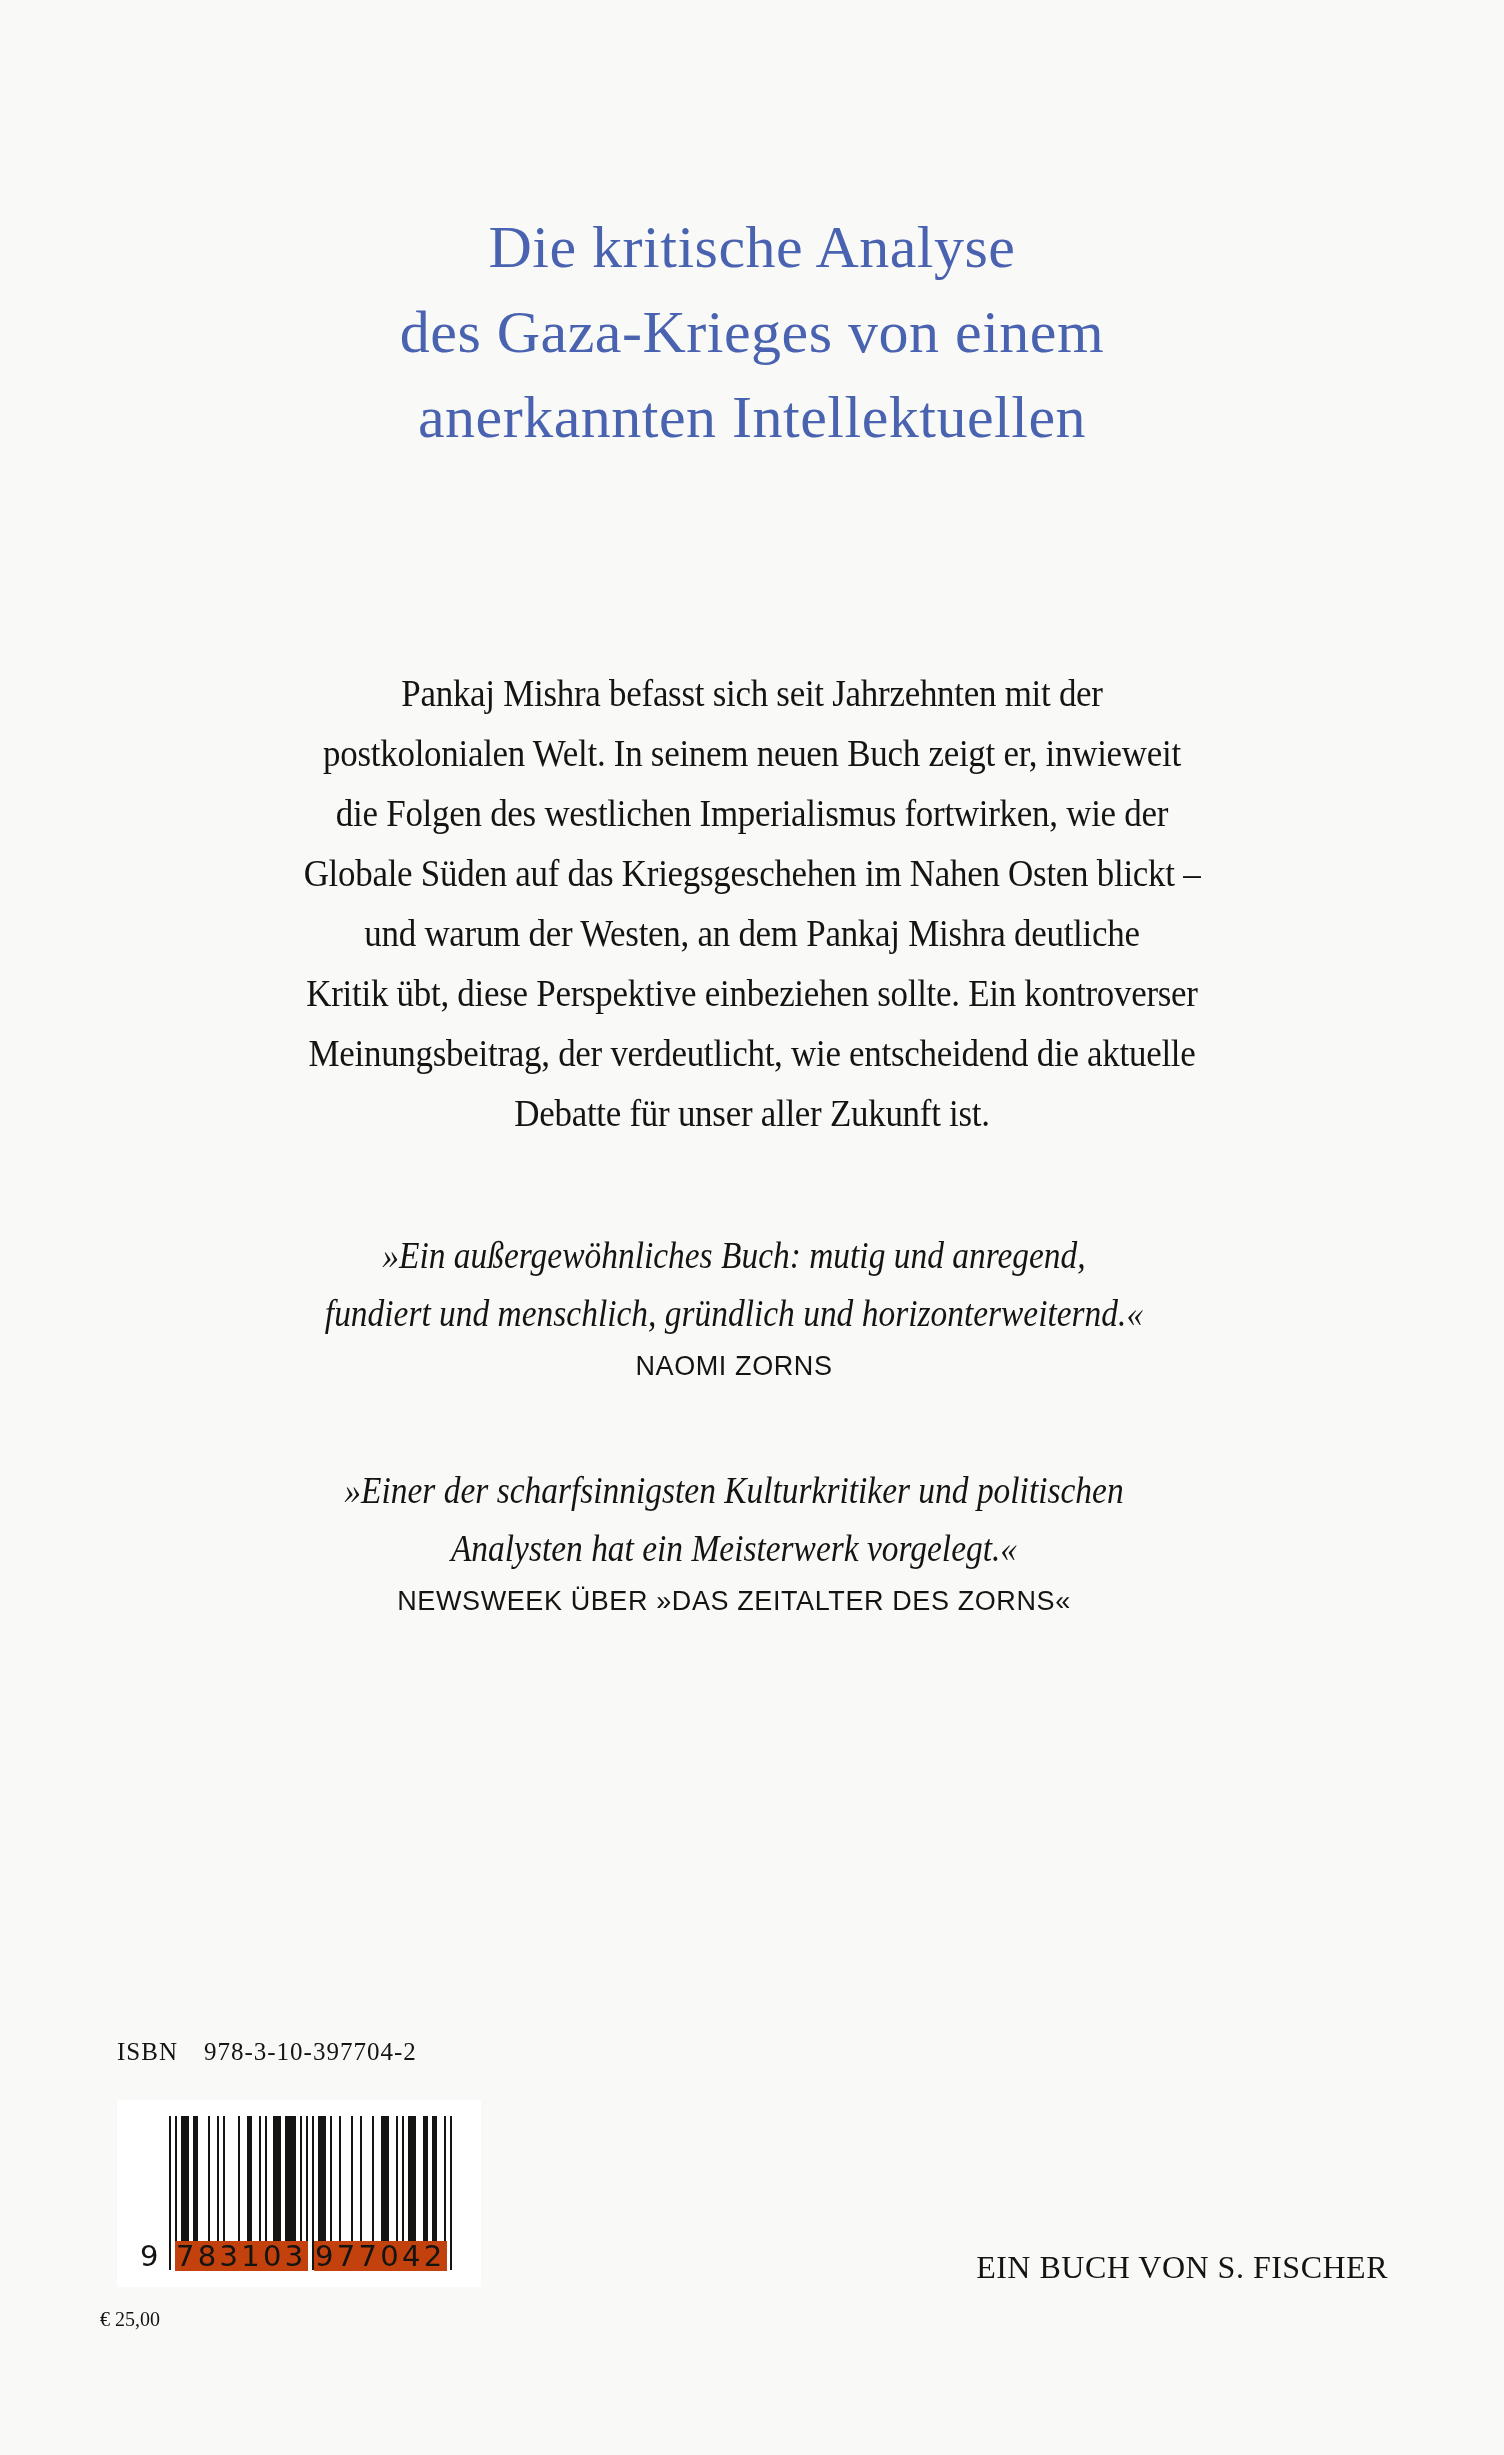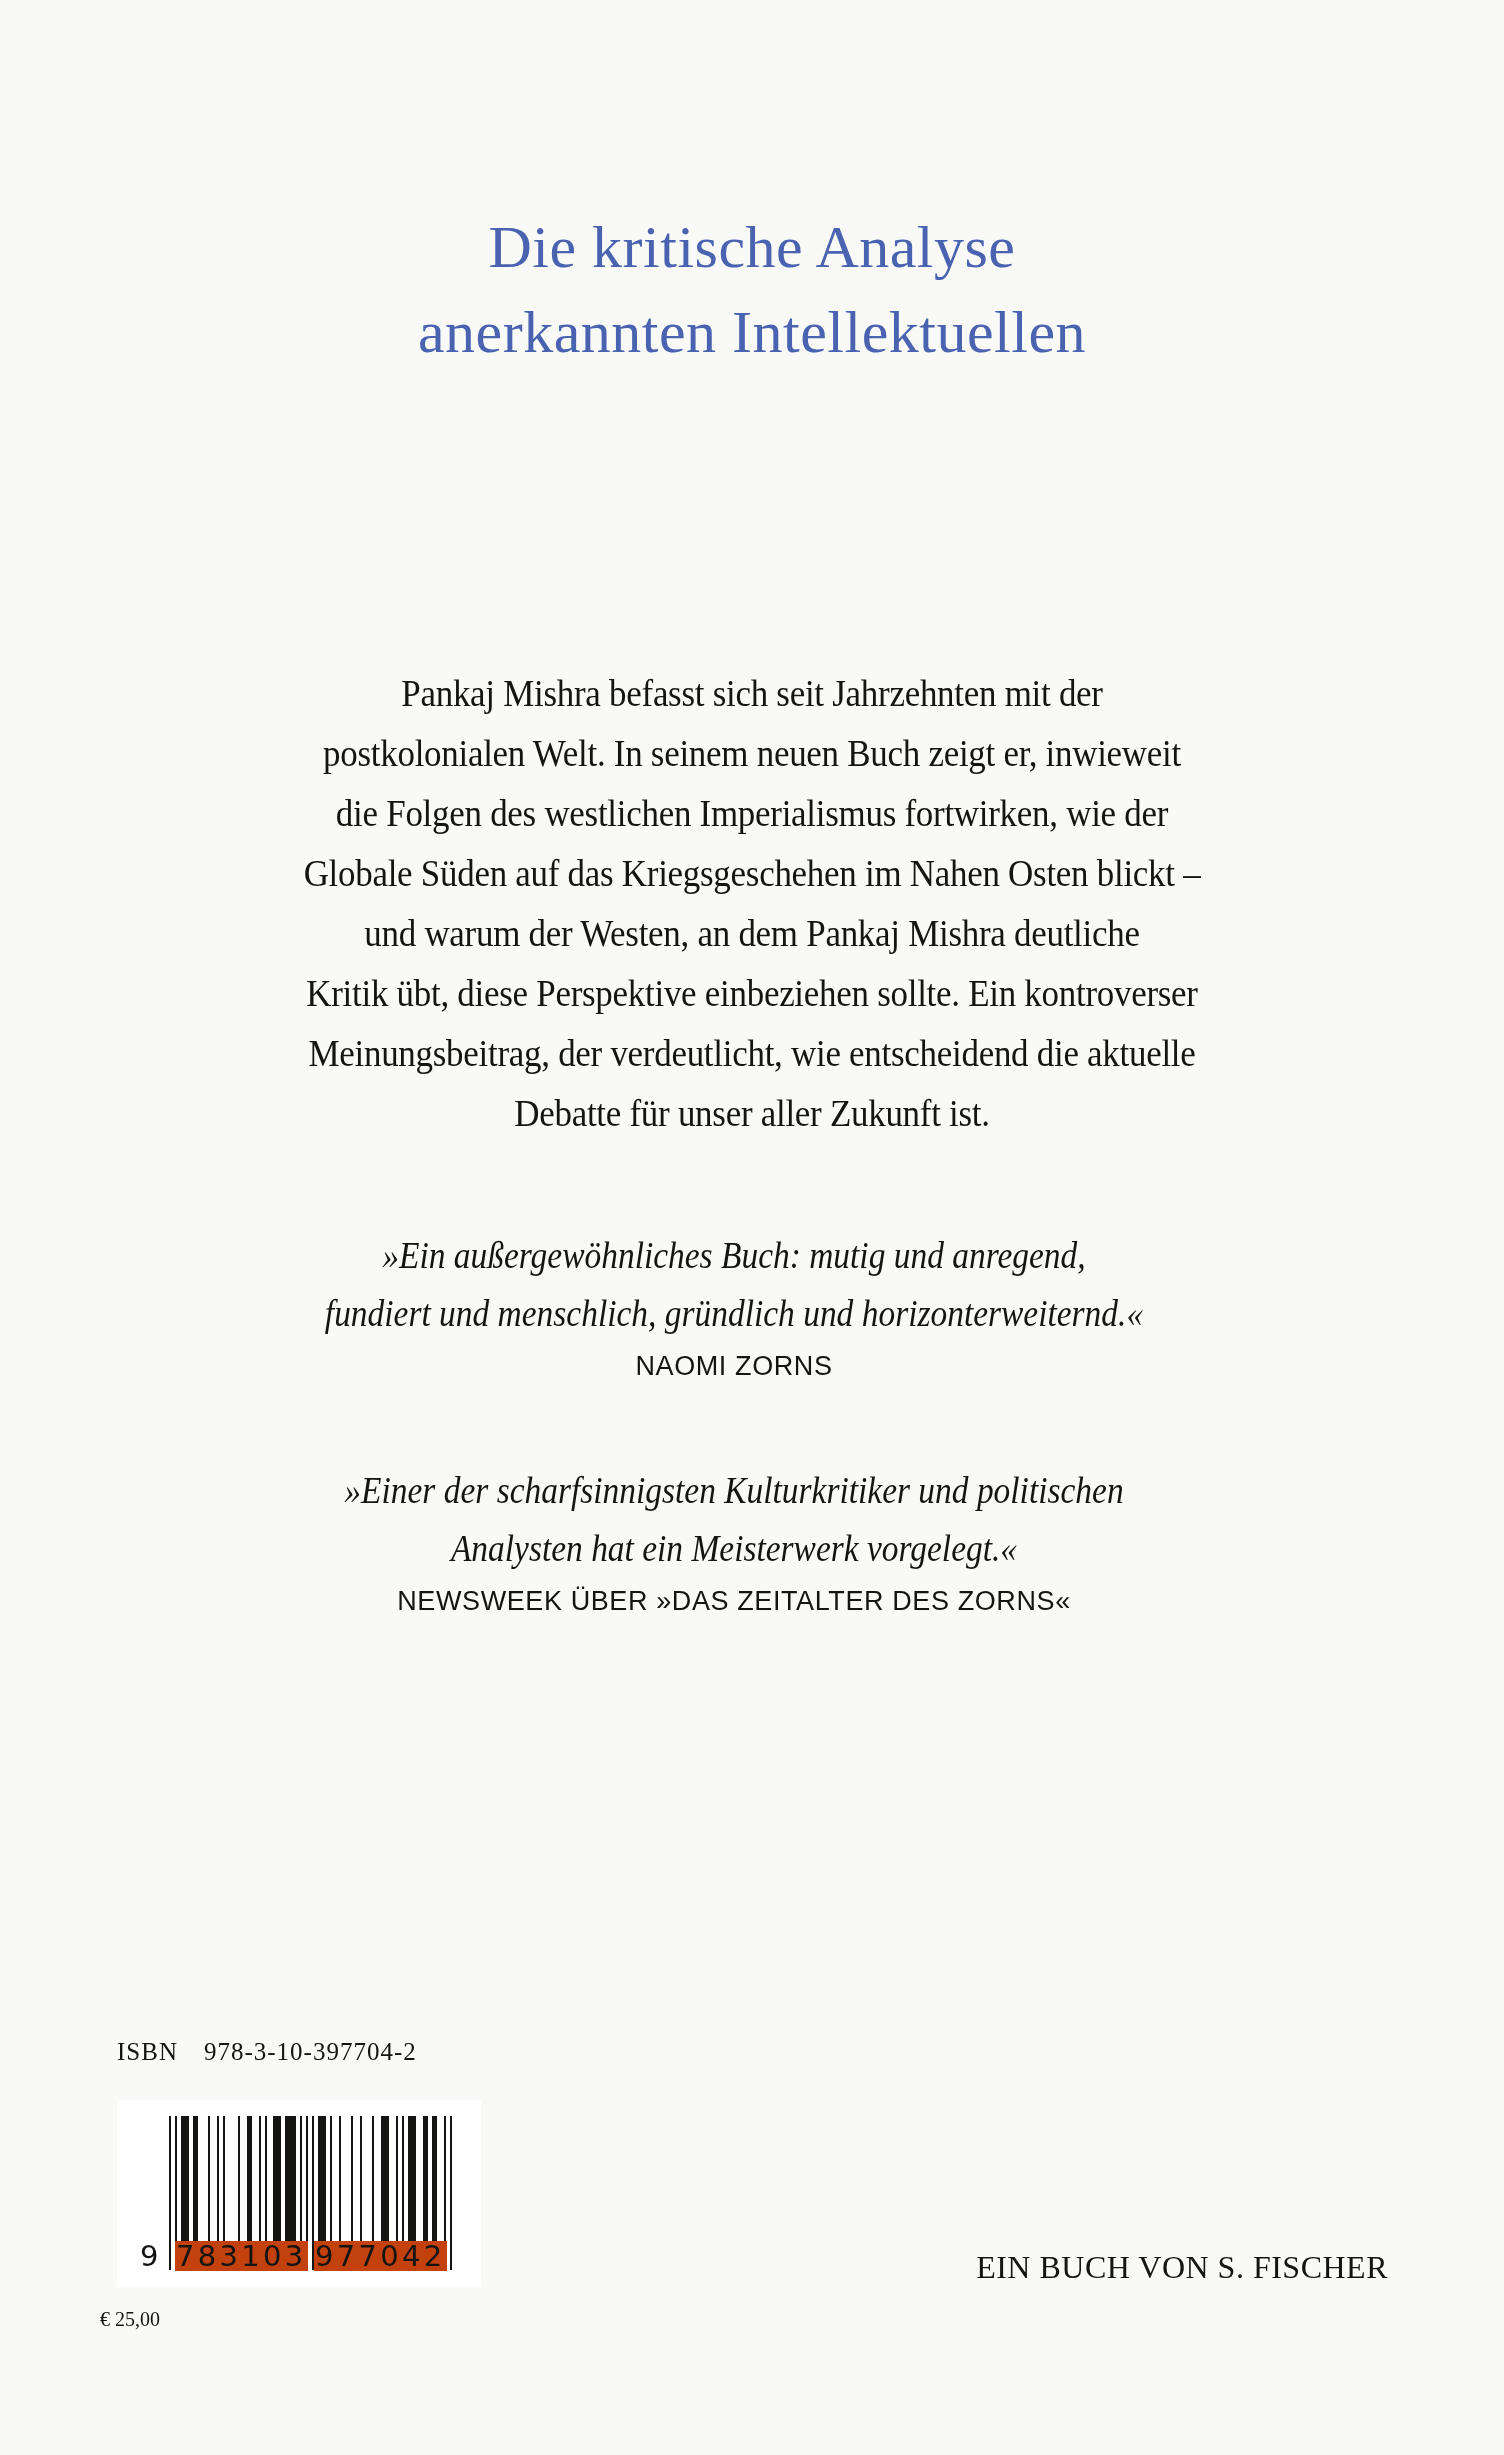--- a/index.html
+++ b/index.html
@@ -140,20 +140,21 @@
   #publisher .pline {
     display: block;
     white-space: nowrap;
   }
 </style>
 </head>
 <body>
 
 <div id="headline" class="serif">
   <span class="line">Die kritische Analyse</span>
+  <span class="line">des Gaza-Krieges von einem</span>
   <span class="line">anerkannten Intellektuellen</span>
 </div>
 
 <div id="blurb" class="serif">
   <span class="line">Pankaj Mishra befasst sich seit Jahrzehnten mit der</span>
   <span class="line">postkolonialen Welt. In seinem neuen Buch zeigt er, inwieweit</span>
   <span class="line">die Folgen des westlichen Imperialismus fortwirken, wie der</span>
   <span class="line">Globale Süden auf das Kriegsgeschehen im Nahen Osten blickt –</span>
   <span class="line">und warum der Westen, an dem Pankaj Mishra deutliche</span>
   <span class="line">Kritik übt, diese Perspektive einbeziehen sollte. Ein kontroverser</span>

